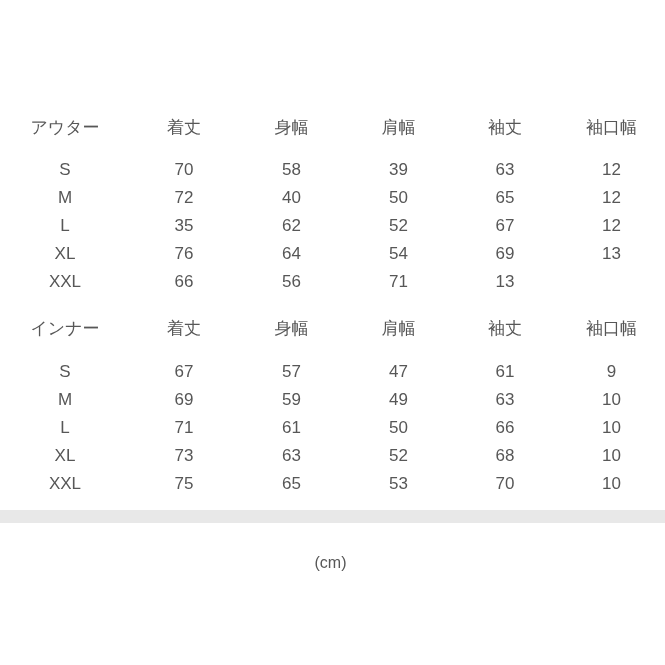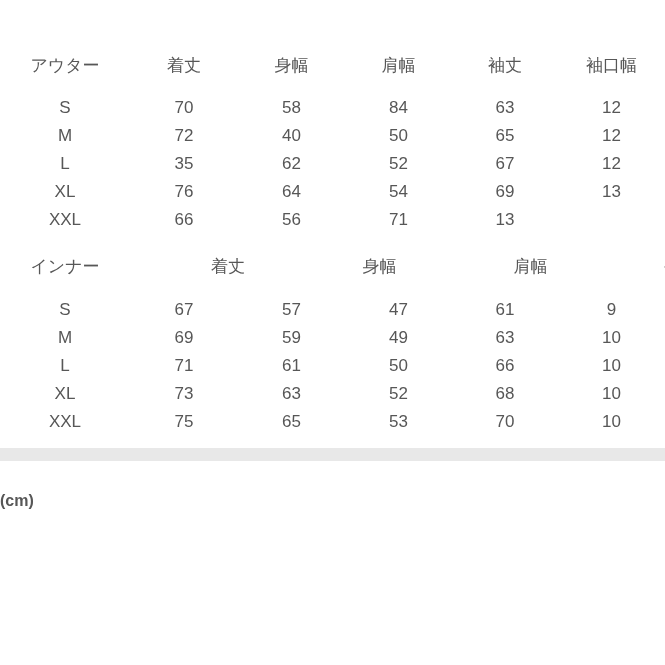--- a/index.html
+++ b/index.html
@@ -5,38 +5,37 @@
   * { margin:0; padding:0; box-sizing:border-box; }
   html, body { width:665px; height:665px; }
   body {
     background:#ffffff;
     font-family:"Liberation Sans","DejaVu Sans",sans-serif;
     color:#575757;
     font-size:17px;
     overflow:hidden;
   }
   .canvas { position:relative; width:665px; height:665px; background:#ffffff; }
-  .chart { padding-top:51px; }
+  .chart { padding-top:113px; }
   .row {
     display:grid;
     grid-template-columns:130px 108px 107px 107px 106px 107px;
     height:28px;
     align-items:center;
   }
   .cell { text-align:center; white-space:nowrap; }
   .header-row { margin-bottom:15px; }
   section.inner { margin-top:18px; }
-  section.inner .header-row { margin-bottom:16px;gap:44px; }
+  section.inner .header-row { margin-bottom:16px; }
   .divider { margin-top:12px; height:13px; width:665px; background:#e8e8e8; }
   .unit {
     margin-top:31px;
-    text-align:left;
+    text-align:center;
     padding-right:4px;
     font-size:16px;
-    font-weight:bold;
   }
 </style>
 </head>
 <body>
 
 <div class="canvas">
   <main class="chart">
 
     <section class="outer">
       <div class="row header-row">
@@ -44,21 +43,21 @@
         <span class="cell">着丈</span>
         <span class="cell">身幅</span>
         <span class="cell">肩幅</span>
         <span class="cell">袖丈</span>
         <span class="cell">袖口幅</span>
       </div>
       <div class="row">
         <span class="cell">S</span>
         <span class="cell">70</span>
         <span class="cell">58</span>
-        <span class="cell">84</span>
+        <span class="cell">39</span>
         <span class="cell">63</span>
         <span class="cell">12</span>
       </div>
       <div class="row">
         <span class="cell">M</span>
         <span class="cell">72</span>
         <span class="cell">40</span>
         <span class="cell">50</span>
         <span class="cell">65</span>
         <span class="cell">12</span>

